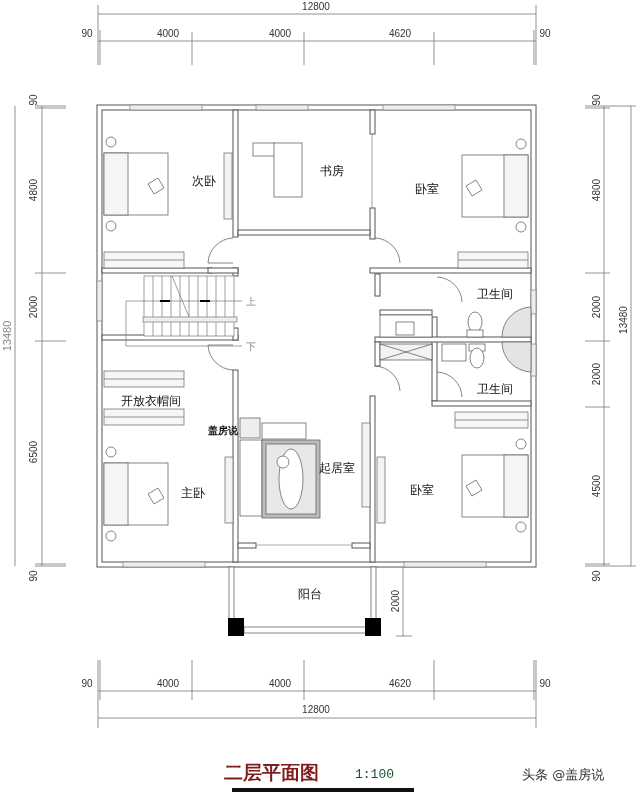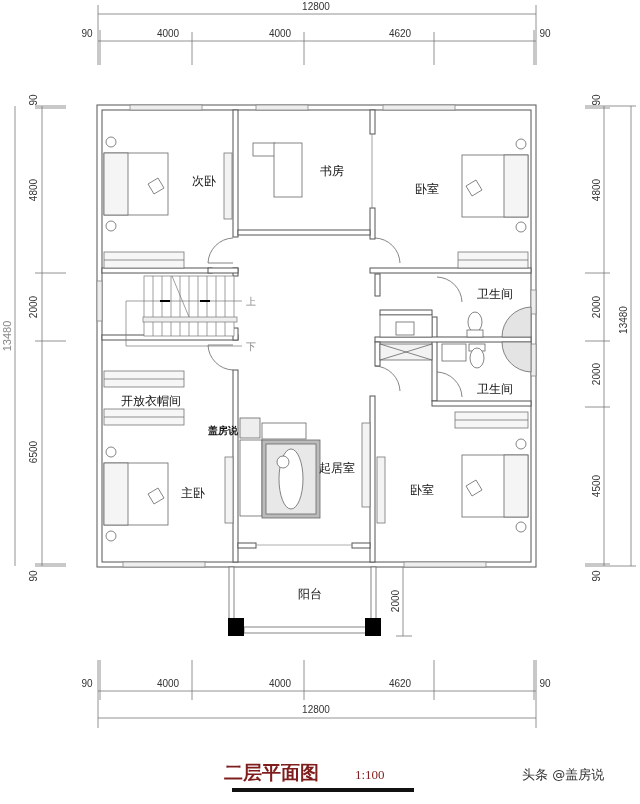--- a/index.html
+++ b/index.html
@@ -4,21 +4,21 @@
 <style>
   html, body { margin: 0; padding: 0; background: #ffffff; }
   body { width: 640px; height: 804px; position: relative; overflow: hidden;
          font-family: "DejaVu Sans", sans-serif; color: #222; }
   svg { position: absolute; left: 0; top: 0; }
   .dim { font-family: "Liberation Sans", sans-serif; font-size: 10px; fill: #333; }
   .dim-big { font-family: "Liberation Sans", sans-serif; font-size: 11px; fill: #888; }
   .room { font-family: "DejaVu Sans", sans-serif; font-size: 12px; fill: #111; }
   .stair { font-family: "DejaVu Sans", sans-serif; font-size: 10px; fill: #888; }
   .title { position: absolute; left: 224px; top: 760px; font-size: 19px; font-weight: bold; color: #7f1d1d; font-family: "DejaVu Sans", sans-serif; }
-  .scale { position: absolute; left: 355px; top: 767px; font-size: 13px; color: #7f1d1d; font-family: Liberation Serif, serif; }
+  .scale { position: absolute; left: 355px; top: 767px; font-size: 13px; color: #14532d; font-family: Liberation Mono, monospace; }
   .title-bar { position: absolute; left: 232px; top: 788px; width: 182px; height: 4px; background: #111; }
   .watermark { position: absolute; left: 522px; top: 766px; font-size: 13px; color: #333; font-family: "DejaVu Sans", sans-serif; }
   .stamp { font-family: "DejaVu Serif", serif; font-size: 10px; font-weight: bold; fill: #111; }
 </style>
 </head>
 <body>
 
 <svg width="640" height="804" viewBox="0 0 640 804">
 
   <g stroke="#777" stroke-width="0.8" fill="none">

